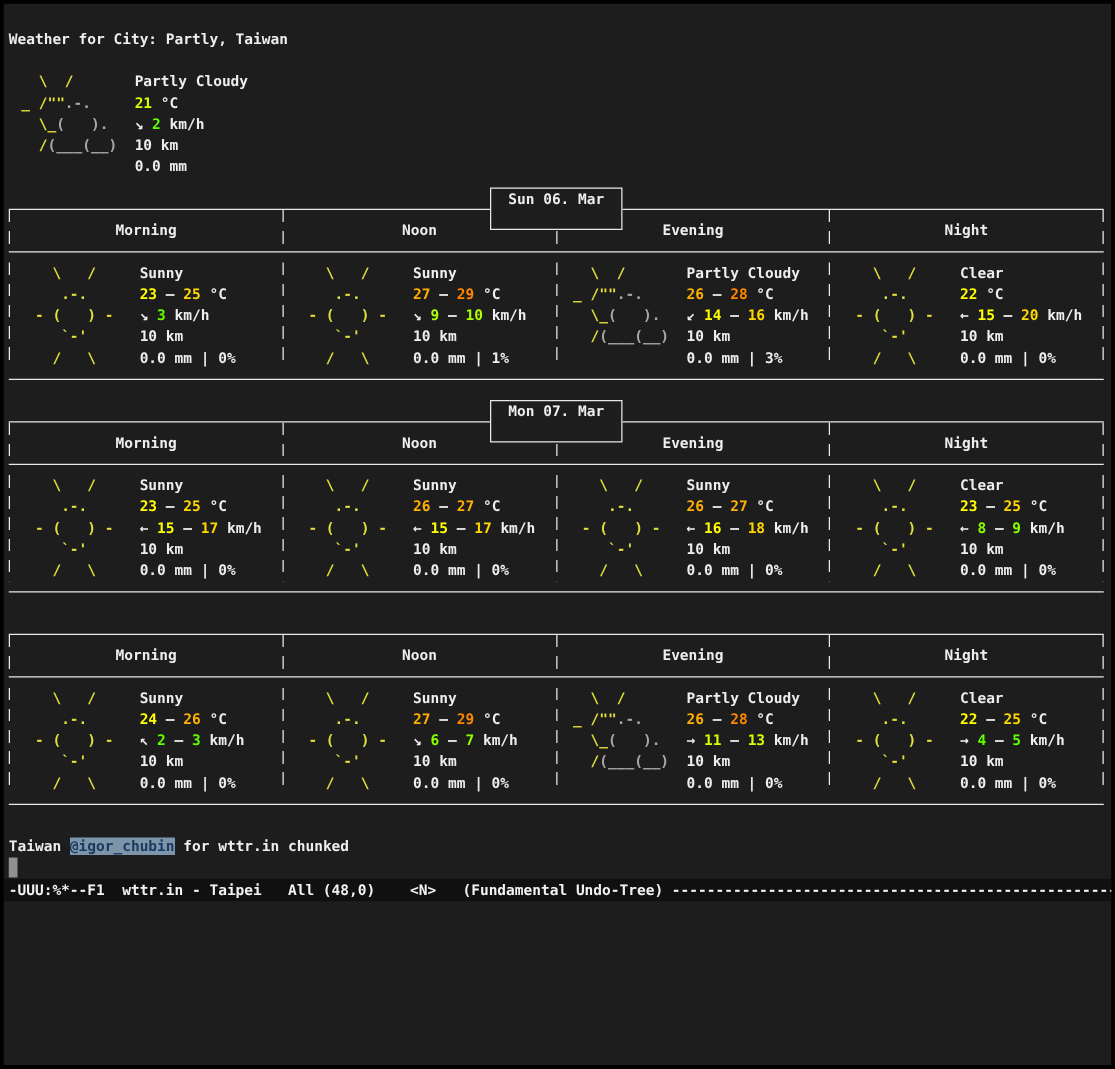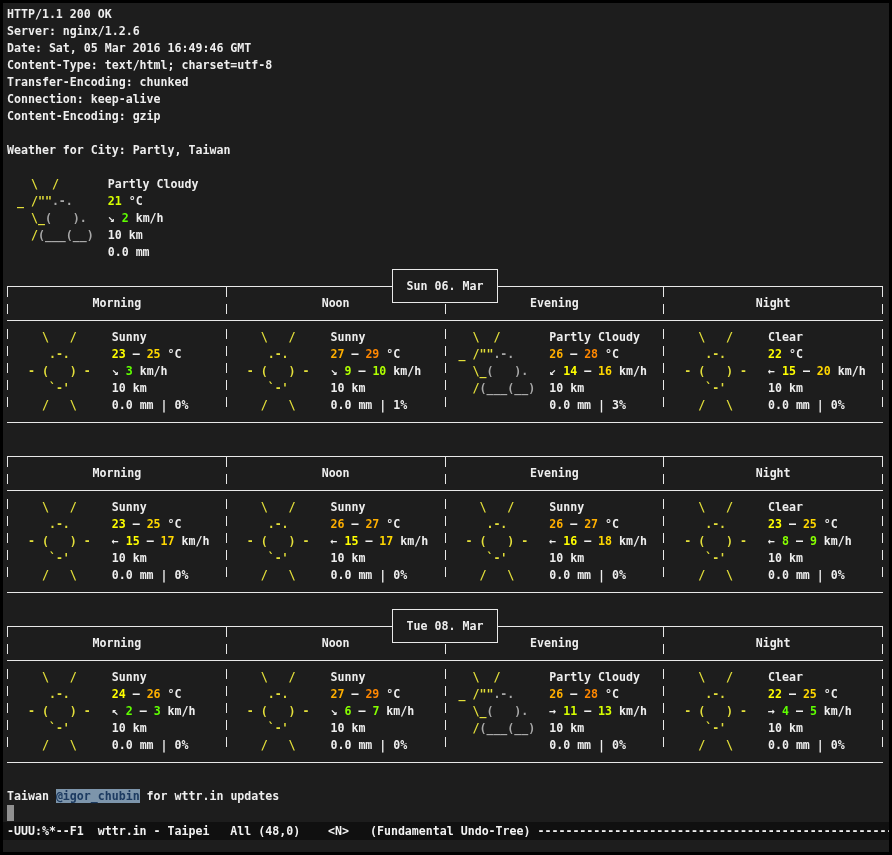--- a/index.html
+++ b/index.html
@@ -20,38 +20,31 @@
   .frow{display:flex}
   .fhead{height:33px;border-bottom:1px solid var(--border)}
   .hcell{flex:1 1 0;text-align:center;line-height:33px}
   .fbody{padding:8px 0}
   .vsep{flex:0 0 1px;background-image:repeating-linear-gradient(to bottom,
       var(--border) 0,var(--border) 10px,transparent 10px,transparent 17px)}
   .cell{flex:1 1 0;display:flex;padding-left:6px;overflow:hidden}
   .date-box{position:absolute;top:8px;left:50%;transform:translateX(-50%);
     height:34px;min-width:106px;padding:0 9px;box-sizing:border-box;z-index:2;
     background:var(--bg);border:1px solid var(--border);
-    display:flex;align-items:center;justify-content:center;white-space:pre}
+    display:flex;justify-content:center;white-space:pre}
   .link{background:var(--link_bg);color:var(--link_fg)}
   .cursor{display:inline-block;width:7px;height:16px;background:var(--cursor);vertical-align:text-bottom}
   .modeline{flex:0 0 18px;height:18px;line-height:18px;background:var(--modeline_bg);
     color:var(--modeline_fg);white-space:pre;overflow:hidden;margin-left:-4px;padding-left:4px}
   .echo{flex:1 1 auto}
 </style>
 </head>
 <body style="background: rgb(0, 0, 0);">
 
 <div class="screen">
-  <pre id="httpHeaders">HTTP/1.1 200 OK
-Server: nginx/1.2.6
-Date: Sat, 05 Mar 2016 16:49:46 GMT
-Content-Type: text/html; charset=utf-8
-Transfer-Encoding: chunked
-Connection: keep-alive
-Content-Encoding: gzip</pre>
   <div class="blank"></div>
   <div class="line">Weather for City: Partly, Taiwan</div>
   <div class="blank"></div>
 
   <div class="current">
     <pre class="iconcol" id="curIcon"><div class="line"><span style="color: rgb(227, 223, 58);">   \  /       </span></div><div class="line"><span style="color: rgb(227, 223, 58);"> _ /""</span><span style="color: rgb(168, 168, 168);">.-.     </span></div><div class="line"><span style="color: rgb(227, 223, 58);">   \_</span><span style="color: rgb(168, 168, 168);">(   ).   </span></div><div class="line"><span style="color: rgb(227, 223, 58);">   /</span><span style="color: rgb(168, 168, 168);">(___(__)  </span></div><div class="line"><span style="color: rgb(238, 238, 238);">              </span></div></pre>
     <pre id="curInfo"><div class="line"><span style="color: rgb(238, 238, 238);">Partly Cloudy</span></div><div class="line"><span style="color: rgb(215, 255, 0);">21</span><span style="color: rgb(238, 238, 238);"> °C</span></div><div class="line"><span style="color: rgb(238, 238, 238);">↘ </span><span style="color: rgb(95, 255, 0);">2</span><span style="color: rgb(238, 238, 238);"> km/h</span></div><div class="line"><span style="color: rgb(238, 238, 238);">10 km</span></div><div class="line"><span style="color: rgb(238, 238, 238);">0.0 mm</span></div></pre>
   </div>
 
   <div id="days">
@@ -88,20 +81,21 @@
             <div class="vsep"></div>
             <div class="cell">
               <pre class="iconcol"><div class="line"><span style="color: rgb(227, 223, 58);">    \   /     </span></div><div class="line"><span style="color: rgb(227, 223, 58);">     .-.      </span></div><div class="line"><span style="color: rgb(227, 223, 58);">  - (   ) -   </span></div><div class="line"><span style="color: rgb(227, 223, 58);">     `-'      </span></div><div class="line"><span style="color: rgb(227, 223, 58);">    /   \     </span></div></pre>
               <pre><div class="line"><span style="color: rgb(238, 238, 238);">Clear</span></div><div class="line"><span style="color: rgb(255, 255, 0);">22</span><span style="color: rgb(238, 238, 238);"> °C</span></div><div class="line"><span style="color: rgb(238, 238, 238);">← </span><span style="color: rgb(255, 255, 0);">15</span><span style="color: rgb(238, 238, 238);"> – </span><span style="color: rgb(255, 215, 0);">20</span><span style="color: rgb(238, 238, 238);"> km/h</span></div><div class="line"><span style="color: rgb(238, 238, 238);">10 km</span></div><div class="line"><span style="color: rgb(238, 238, 238);">0.0 mm | 0%</span></div></pre>
             </div>
             <div class="vsep"></div>
           </div>
         </div>
       </section>
       <section class="day-section">
+        <div class="date-box"><span>Mon 07. Mar</span></div>
         <div class="ftable">
           <div class="frow fhead">
             <div class="vsep"></div>
             <div class="hcell">Morning</div>
             <div class="vsep"></div>
             <div class="hcell">Noon</div>
             <div class="vsep"></div>
             <div class="hcell">Evening</div>
             <div class="vsep"></div>
             <div class="hcell">Night</div>
@@ -126,21 +120,20 @@
             <div class="vsep"></div>
             <div class="cell">
               <pre class="iconcol"><div class="line"><span style="color: rgb(227, 223, 58);">    \   /     </span></div><div class="line"><span style="color: rgb(227, 223, 58);">     .-.      </span></div><div class="line"><span style="color: rgb(227, 223, 58);">  - (   ) -   </span></div><div class="line"><span style="color: rgb(227, 223, 58);">     `-'      </span></div><div class="line"><span style="color: rgb(227, 223, 58);">    /   \     </span></div></pre>
               <pre><div class="line"><span style="color: rgb(238, 238, 238);">Clear</span></div><div class="line"><span style="color: rgb(255, 255, 0);">23</span><span style="color: rgb(238, 238, 238);"> – </span><span style="color: rgb(255, 215, 0);">25</span><span style="color: rgb(238, 238, 238);"> °C</span></div><div class="line"><span style="color: rgb(238, 238, 238);">← </span><span style="color: rgb(135, 255, 0);">8</span><span style="color: rgb(238, 238, 238);"> – </span><span style="color: rgb(135, 255, 0);">9</span><span style="color: rgb(238, 238, 238);"> km/h</span></div><div class="line"><span style="color: rgb(238, 238, 238);">10 km</span></div><div class="line"><span style="color: rgb(238, 238, 238);">0.0 mm | 0%</span></div></pre>
             </div>
             <div class="vsep"></div>
           </div>
         </div>
       </section>
       <section class="day-section">
-        <div class="date-box"><span>Tue 08. Mar</span></div>
         <div class="ftable">
           <div class="frow fhead">
             <div class="vsep"></div>
             <div class="hcell">Morning</div>
             <div class="vsep"></div>
             <div class="hcell">Noon</div>
             <div class="vsep"></div>
             <div class="hcell">Evening</div>
             <div class="vsep"></div>
             <div class="hcell">Night</div>
@@ -167,18 +160,18 @@
               <pre class="iconcol"><div class="line"><span style="color: rgb(227, 223, 58);">    \   /     </span></div><div class="line"><span style="color: rgb(227, 223, 58);">     .-.      </span></div><div class="line"><span style="color: rgb(227, 223, 58);">  - (   ) -   </span></div><div class="line"><span style="color: rgb(227, 223, 58);">     `-'      </span></div><div class="line"><span style="color: rgb(227, 223, 58);">    /   \     </span></div></pre>
               <pre><div class="line"><span style="color: rgb(238, 238, 238);">Clear</span></div><div class="line"><span style="color: rgb(255, 255, 0);">22</span><span style="color: rgb(238, 238, 238);"> – </span><span style="color: rgb(255, 215, 0);">25</span><span style="color: rgb(238, 238, 238);"> °C</span></div><div class="line"><span style="color: rgb(238, 238, 238);">→ </span><span style="color: rgb(95, 255, 0);">4</span><span style="color: rgb(238, 238, 238);"> – </span><span style="color: rgb(95, 255, 0);">5</span><span style="color: rgb(238, 238, 238);"> km/h</span></div><div class="line"><span style="color: rgb(238, 238, 238);">10 km</span></div><div class="line"><span style="color: rgb(238, 238, 238);">0.0 mm | 0%</span></div></pre>
             </div>
             <div class="vsep"></div>
           </div>
         </div>
       </section>
     </div>
 
   <div class="blank"></div>
-  <div class="line"><span>Taiwan </span><span class="link">@igor_chubin</span><span> for wttr.in updates</span></div>
+  <div class="line"><span>Taiwan </span><span class="link">@igor_chubin</span><span> for wttr.in chunked</span></div>
   <div class="line"><span class="cursor"></span></div>
 
   <div class="modeline"><span>-UUU:%*--F1  wttr.in - Taipei   All (48,0)    &lt;N&gt;   (Fundamental Undo-Tree) </span><span>--------------------------------------------------------------------------------</span></div>
   <div class="echo"></div>
 </div>
 
 </body></html>

